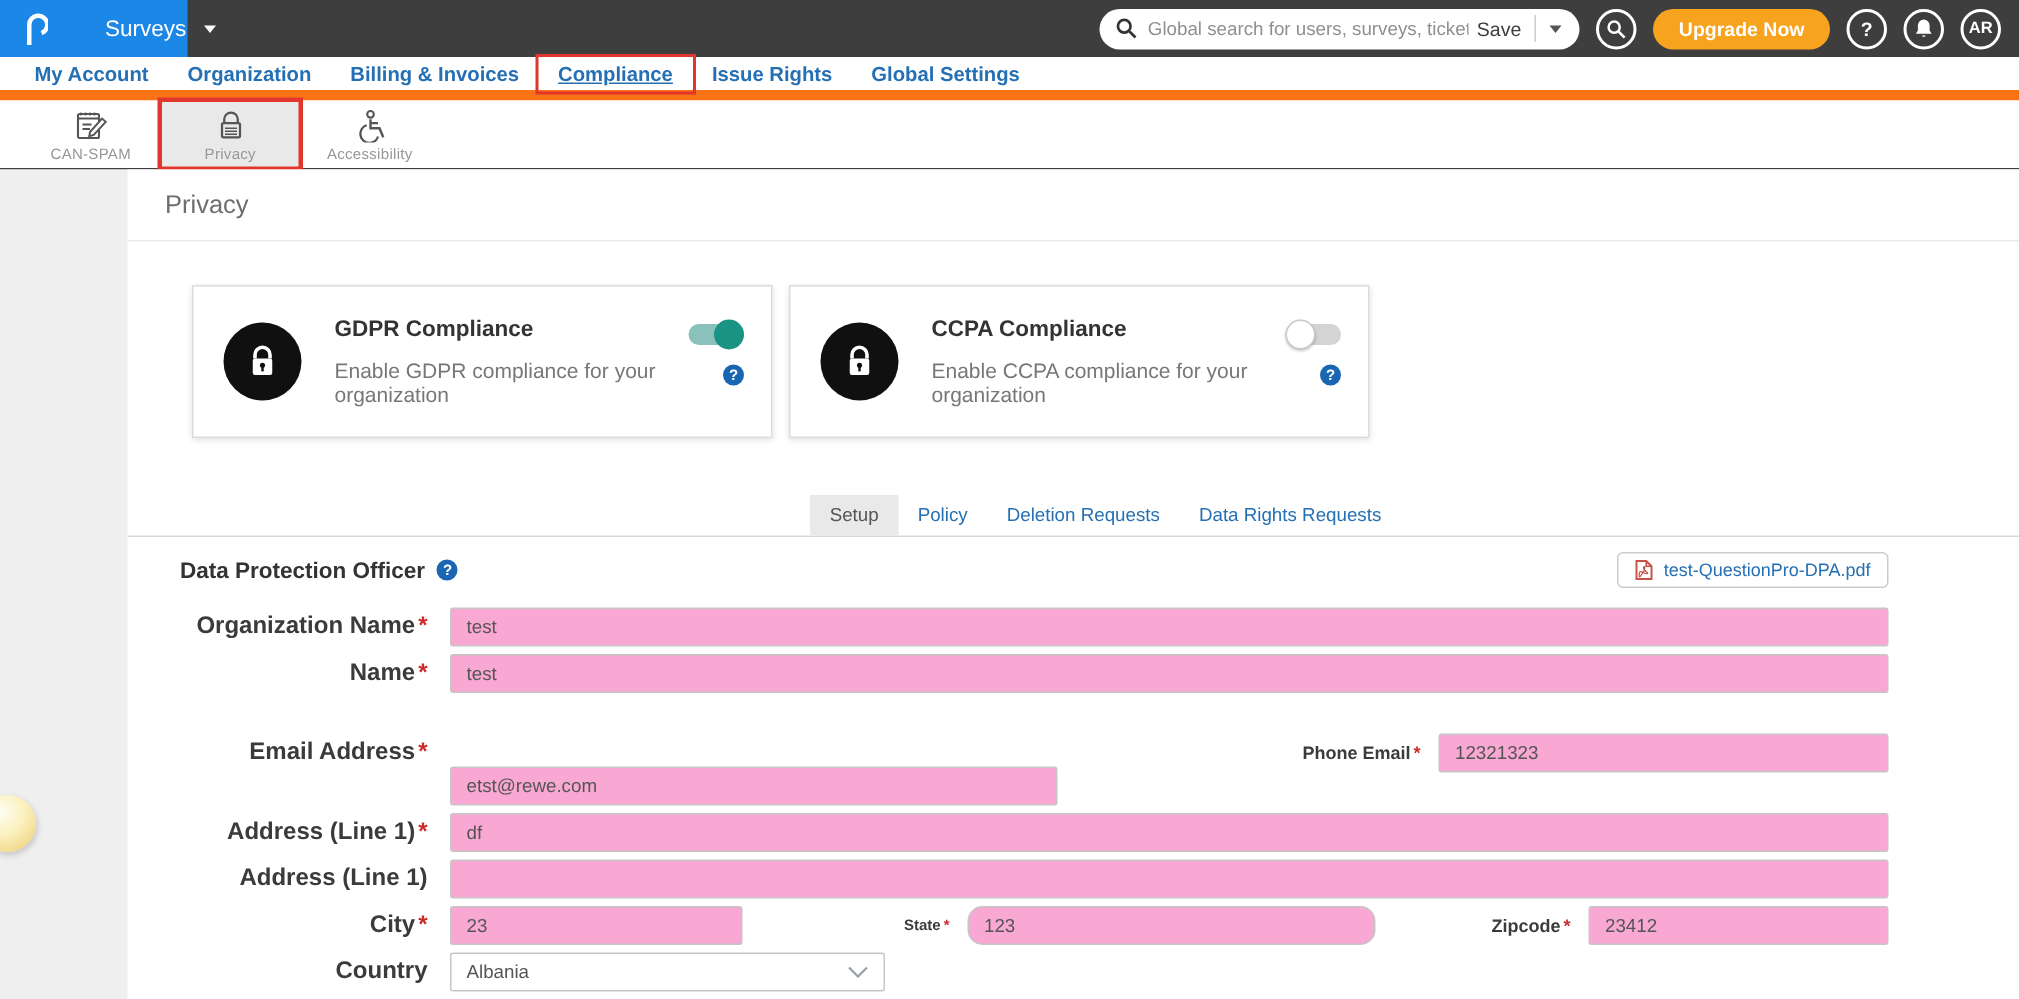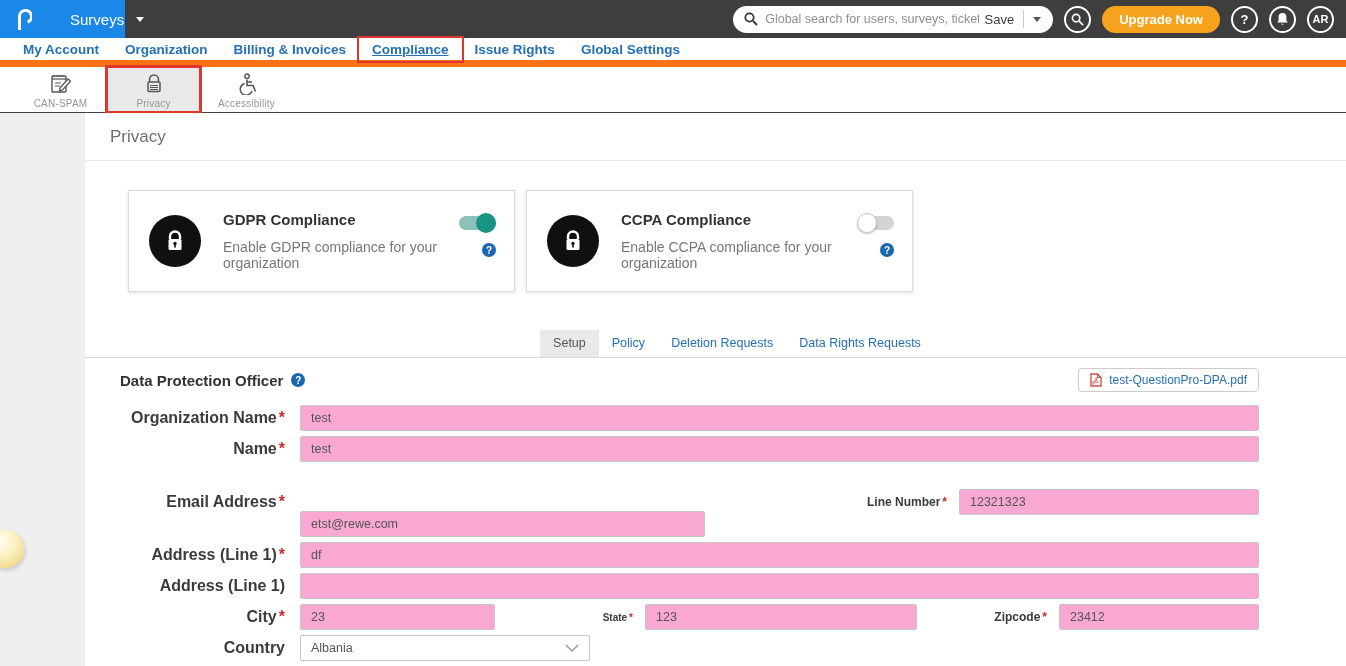--- a/index.html
+++ b/index.html
@@ -260,39 +260,39 @@
       </div>
 
       <div class="f-row">
         <span class="f-label"><span>Name</span><span class="req">*</span></span>
         <input class="f-input grow" type="text" value="test" style="">
       </div>
 
       <div class="f-row">
         <span class="f-label"><span>Email Address</span><span class="req">*</span></span>
         <input class="f-input" style="width: 405px; margin-top: 44px;" type="text" value="etst@rewe.com">
-        <span class="mid-label"><span>Line Number</span><span class="req">*</span></span>
+        <span class="mid-label"><span>Phone Email</span><span class="req">*</span></span>
         <input class="f-input" style="width: 300px;" type="text" value="12321323">
       </div>
 
       <div class="f-row">
         <span class="f-label"><span>Address (Line 1)</span><span class="req">*</span></span>
         <input class="f-input grow" type="text" value="df" style="">
       </div>
 
       <div class="f-row">
         <span class="f-label"><span>Address (Line 1)</span></span>
         <input class="f-input grow" type="text" value="" style="">
       </div>
 
       <div class="f-row">
         <span class="f-label"><span>City</span><span class="req">*</span></span>
         <input class="f-input" style="width: 195px;" type="text" value="23">
         <span class="mid-label-fixed"><span>State</span><span class="req">*</span></span>
-        <input class="f-input" style="width: 272px;" type="text" value="123">
+        <input class="f-input" style="width: 272px; border-radius: 10px;" type="text" value="123">
         <span class="mid-label"><span>Zipcode</span><span class="req">*</span></span>
         <input class="f-input" style="width: 200px;" type="text" value="23412">
       </div>
 
       <div class="f-row">
         <span class="f-label"><span>Country</span></span>
         <div class="select-box">
           <span class="sel-val">Albania</span>
           <svg width="14" height="8" viewBox="0 0 14 8">
               <path d="M1 1 L7 7 L13 1" stroke="#9aa0a6" stroke-width="1.5" fill="none"></path>

